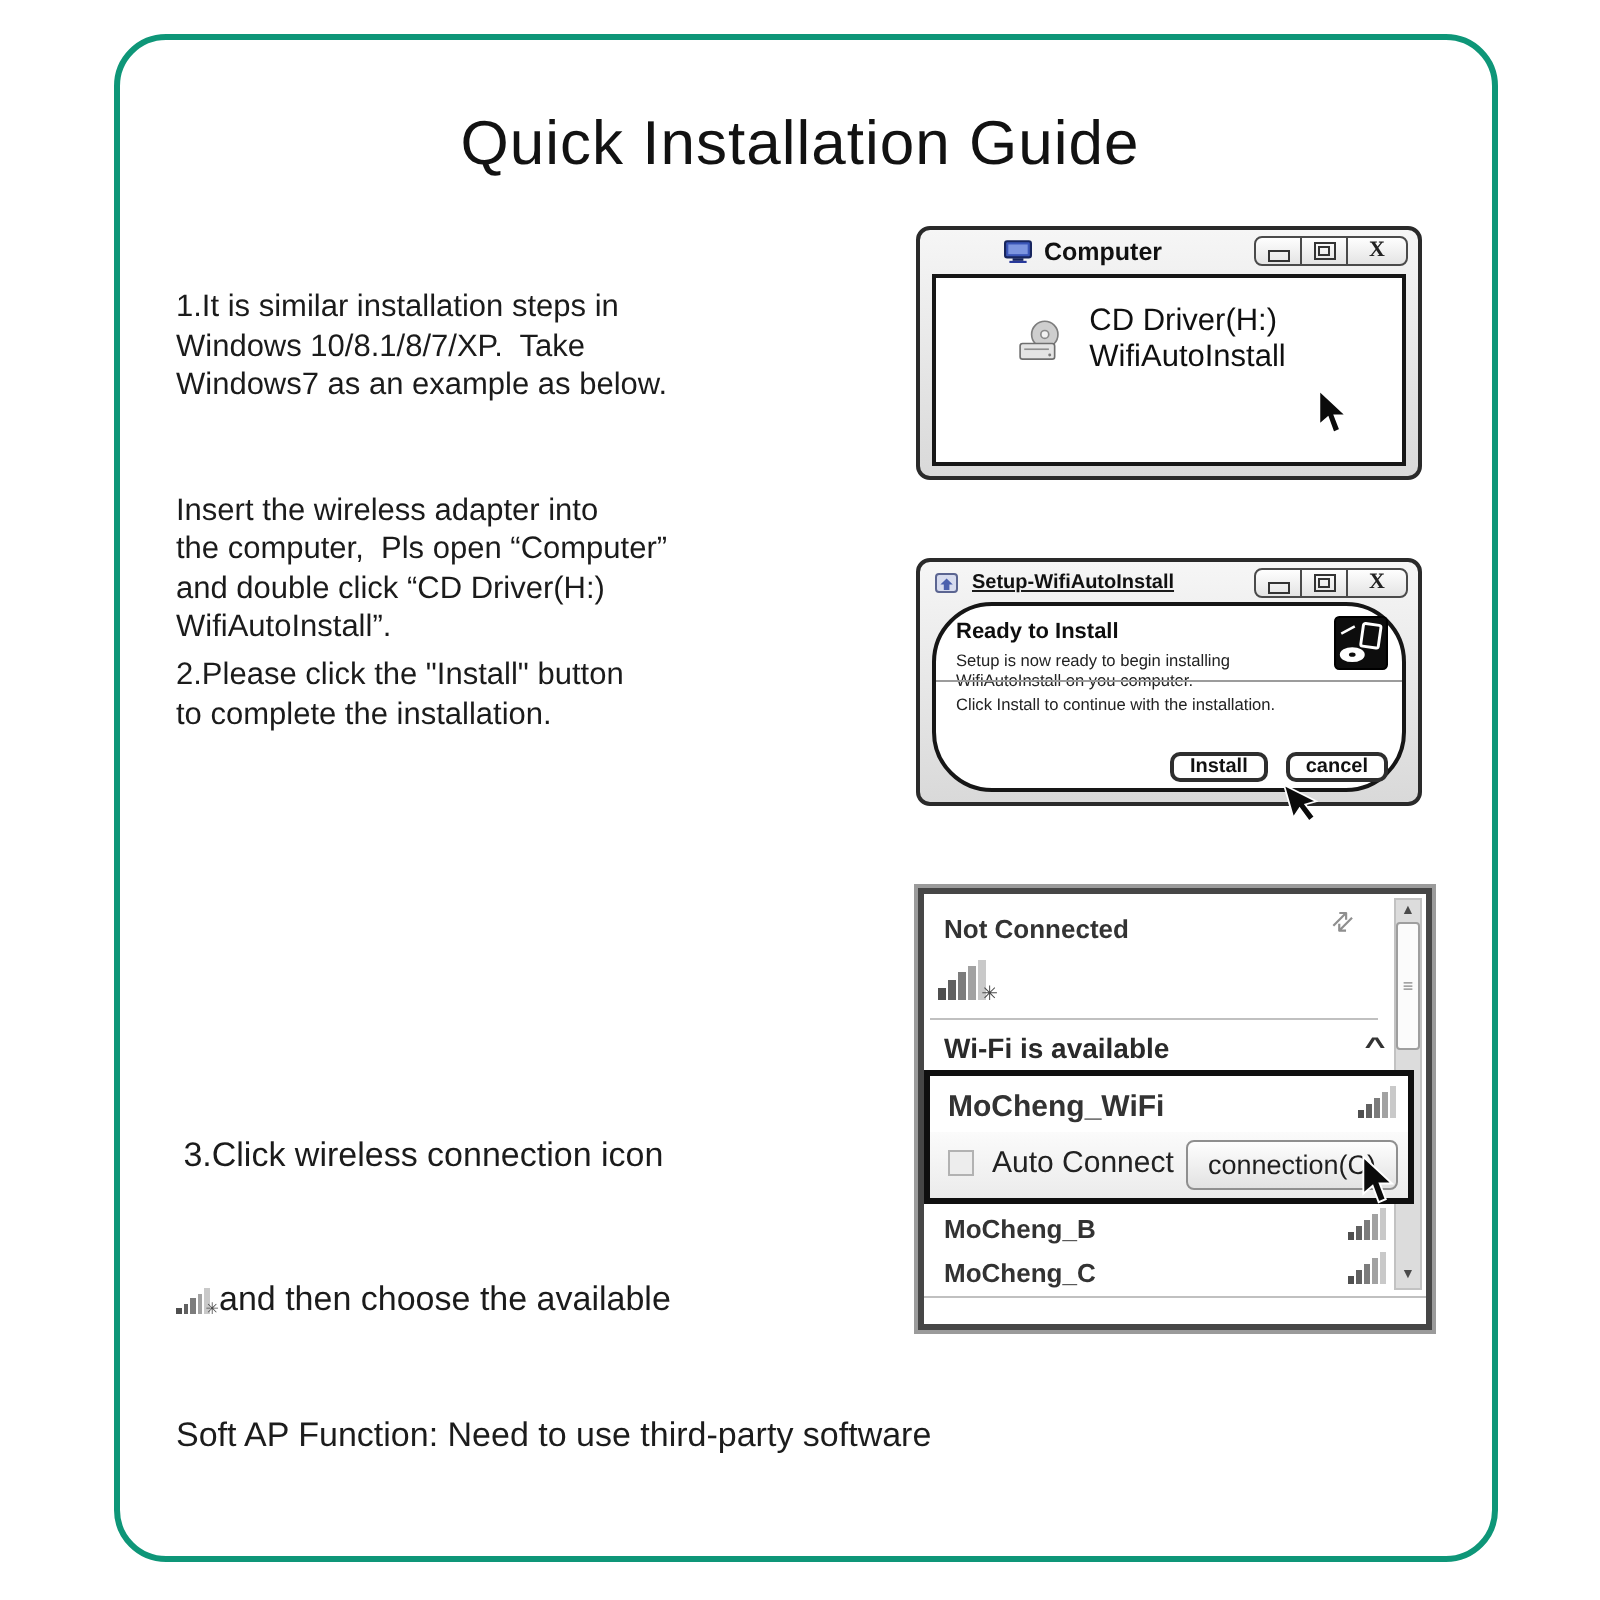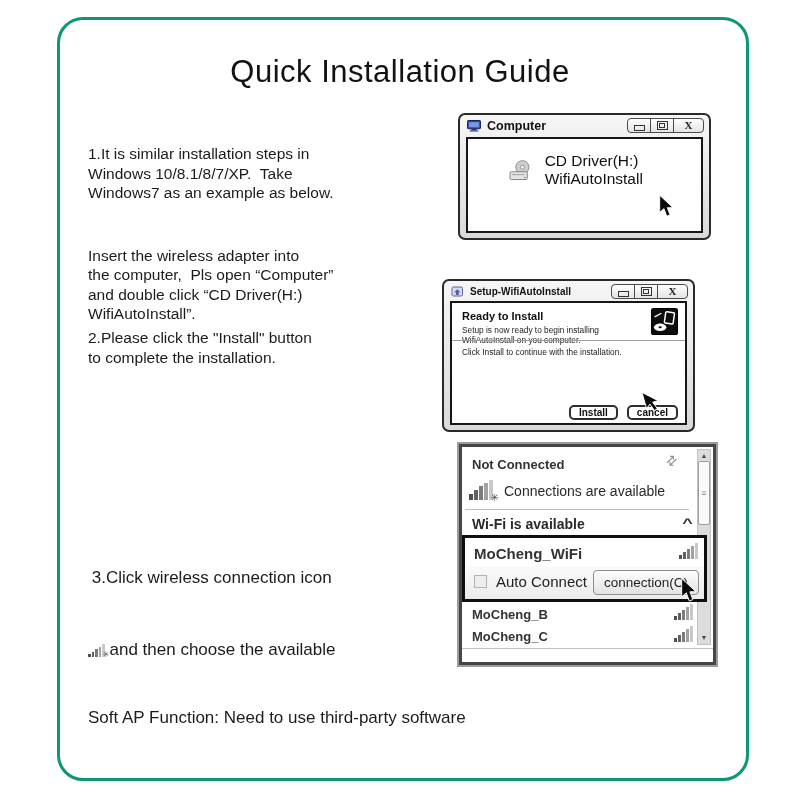--- a/index.html
+++ b/index.html
@@ -19,40 +19,40 @@
   .step{position:absolute;left:88px;font-size:15.5px;line-height:19.5px;
     white-space:pre-wrap;color:#1b1b1b;}
   .step3,.footer-text{font-size:17px;line-height:24px;}
   .footer-text{position:absolute;left:88px;top:706px;white-space:pre-wrap;}
   .inline-row{display:flex;align-items:center;}
 
   
   .win{position:absolute;background:linear-gradient(#f6f6f6,#d9d9d9);
     border:2px solid #2a2a2a;border-radius:7px;box-sizing:border-box;}
   .titlebar{position:relative;display:flex;align-items:center;padding:0 7px;}
-  .tb1{height:22px;}
+  .tb1{height:22px;margin-left:35px;}
   .tb2{height:20px;}
   .title-text{font-weight:700;color:#111;margin-left:6px;}
   .tb1 .title-text{font-size:12.5px;}
   .tb2 .title-text{font-size:10px;}
   .winbtns{position:absolute;right:5px;top:3px;display:flex;}
   .winbtn{width:24px;height:15px;background:linear-gradient(#fefefe,#e4e4e4);
     border:1px solid #4a4a4a;display:flex;align-items:center;justify-content:center;
     margin-left:-1px;box-sizing:border-box;}
   .winbtn:first-child{border-radius:4px 0 0 4px;margin-left:0;}
   .winbtn:last-child{border-radius:0 4px 4px 0;width:31px;}
   .glyph-min{width:9px;height:4px;border:1px solid #333;margin-top:4px;}
   .glyph-max{width:9px;height:7px;border:1px solid #333;display:flex;align-items:center;justify-content:center;}
   .glyph-max span{width:4px;height:3px;border:1px solid #333;}
   .glyph-close{font-family:"Liberation Serif","DejaVu Serif",serif;font-weight:700;
     font-size:11px;line-height:1;color:#222;}
   .wincontent{position:absolute;left:6px;right:6px;bottom:5px;background:#fff;
     border:2px solid #161616;box-sizing:border-box;overflow:visible;}
   .wc1{top:22px;}
-  .wc2{top:20px;}
+  .wc2{top:20px;border-radius:30px;}
 
   
   .group-row{display:flex;align-items:center;margin:13px 9px 0 11px;}
   .expander{width:9px;height:9px;background:#161616;
     clip-path:polygon(100% 0,100% 100%,0 100%);flex:none;}
   .group-text{font-weight:700;font-size:12.5px;margin-left:7px;white-space:nowrap;}
   .group-line{flex:1;height:1px;background:#b9b9b9;margin-left:8px;}
   .drive-row{display:flex;align-items:center;margin:13px 0 0 40px;}
   .drive-label{font-size:15.5px;margin-left:12px;color:#101010;}
 
@@ -180,21 +180,21 @@
         <circle cx="20.5" cy="21.5" r="0.9" fill="#7a7a7a"></circle>
       </svg>
       <span class="drive-label">CD Driver(H:) WifiAutoInstall</span>
     </div>
   </div>
 </div>
 
 <div class="step" style="top:328px;">2.Please click the "Install" button
 to complete the installation.</div>
 
-<div class="win" style="left:442px;top:279px;width:253px;height:153px;">
+<div class="win" style="left:458px;top:279px;width:253px;height:124px;text-decoration:underline;">
   <div class="titlebar tb2">
     <svg width="13" height="13" viewBox="0 0 13 13">
       <rect x="1" y="2" width="10.5" height="9" rx="1.5" fill="#d7dcef" stroke="#5b6591"></rect>
       <path d="M3.2 7.2 L6.3 4.2 L9.4 7.2 L7.7 7.2 L7.7 10 L4.9 10 L4.9 7.2 Z" fill="#4a5fae"></path>
     </svg>
     <span class="title-text">Setup-WifiAutoInstall</span>
     <div class="winbtns">
       <div class="winbtn">
           <span class="glyph-min"></span>
         </div>
@@ -243,21 +243,20 @@
     <span class="refresh-icon">⇄</span>
 
     <span class="bars bars-lg" style="position:absolute;left:7px;top:33px;">
       <i></i>
         <i></i>
         <i></i>
         <i></i>
         <i></i>
       <span class="star">✳</span>
     </span>
-    <div class="conn-text">Connections are available</div>
 
     <div class="hline" style="left:3px;right:24px;top:62px;background:#c0c0c0;"></div>
 
     <div class="wifi-header">Wi-Fi is available</div>
     <span class="chevron">^</span>
 
     <div class="scrollbar">
       <div class="sb-up">▲</div>
       <div class="sb-thumb">
         <span class="sb-grip">≡</span>

